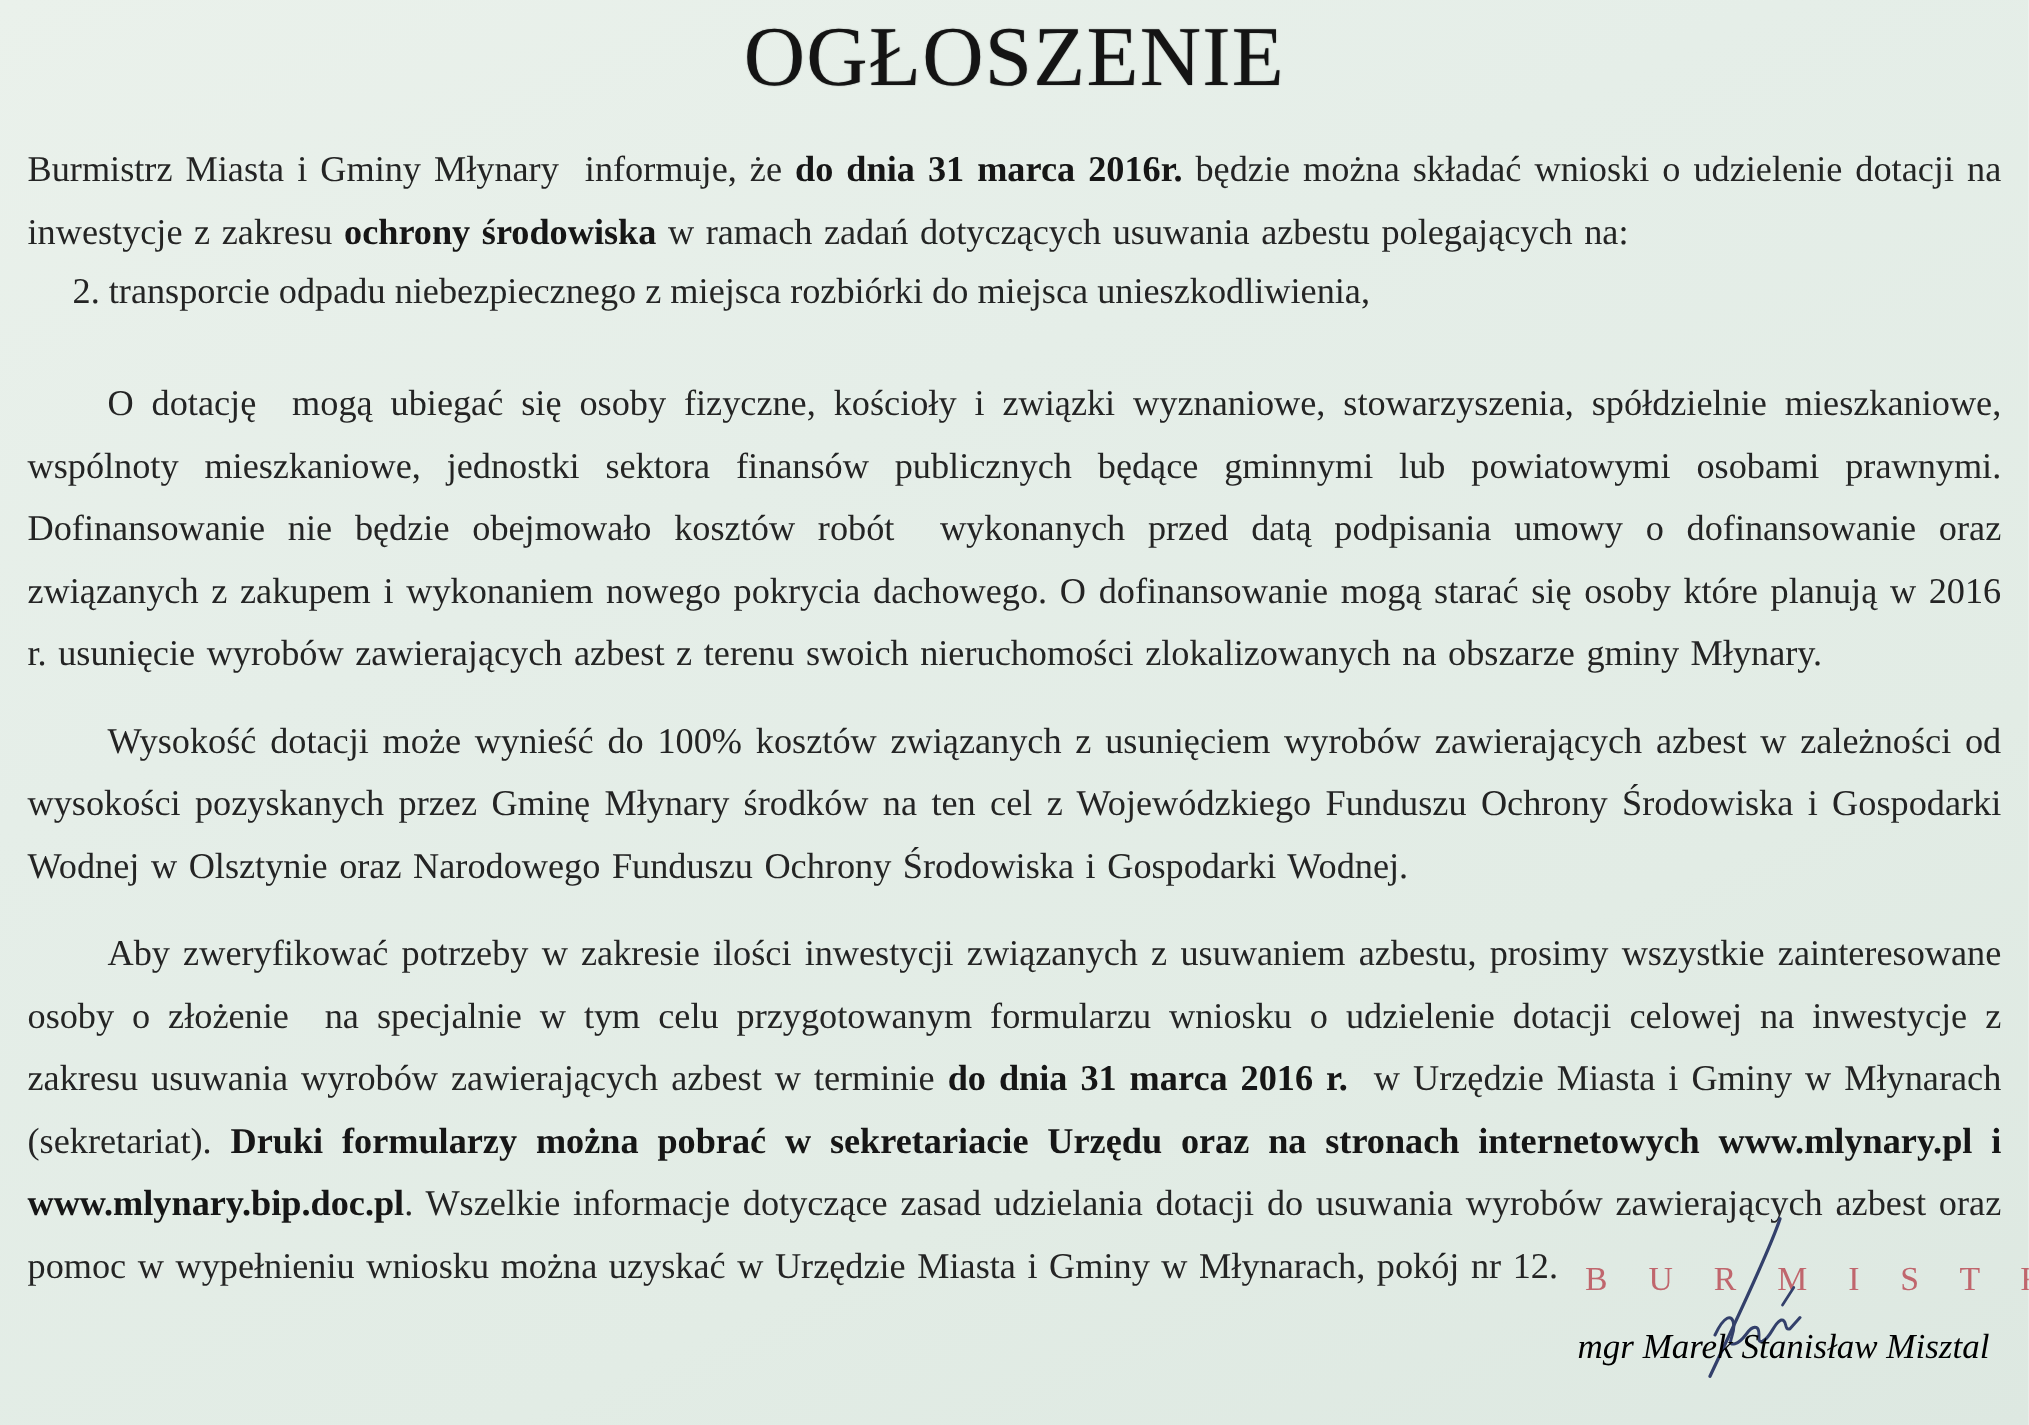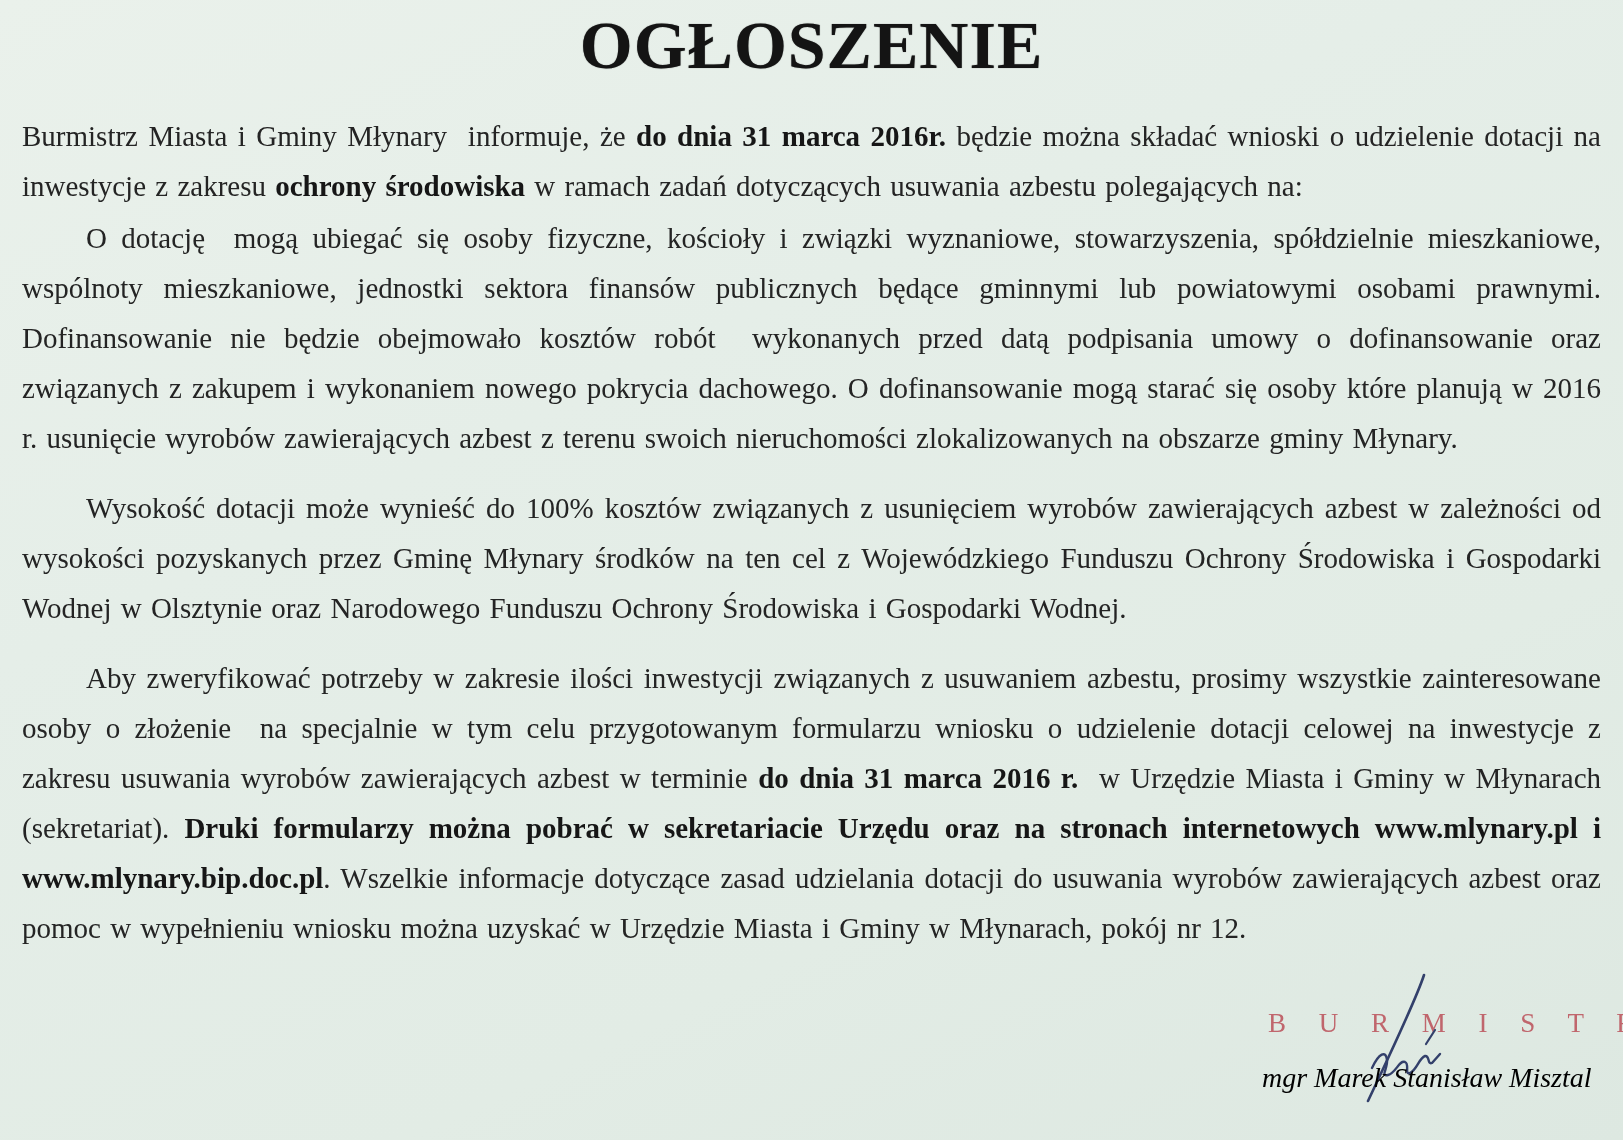--- a/index.html
+++ b/index.html
@@ -14,39 +14,39 @@
   }
   .page {
     position: relative;
     width: 100%;
     height: 100%;
     padding: 6px 22px 0 22px;
     box-sizing: border-box;
   }
   .title {
     font-size: 68px;
-    font-weight: bold;
+    font-weight: normal;
     text-align: center;
     letter-spacing: 1px;
     color: #141414;
     margin: 0 0 26px 0;
     line-height: 1.16;
     text-shadow: 0 0 1px rgba(20,20,20,.55);
   }
   .para {
     font-size: 29px;
     line-height: 50px;
     text-align: justify;
     word-spacing: 2px;
     margin: 0;
     color: #242424;
   }
   .para strong { color: #161616; }
   .indent { text-indent: 64px; }
-  .mt-lg { }
+  .mt-lg { margin-top: 44px; }
   .mt-md { margin-top: 20px; }
   .num-list {
     margin: 2px 0 0 36px;
     font-size: 29px;
     line-height: 41px;
     color: #242424;
   }
   .num-list .row { white-space: normal; }
   .signature-block .role {
     position: absolute;
@@ -78,20 +78,21 @@
 </head>
 <body>
 
 <div class="page">
 
   <h1 class="title">OGŁOSZENIE</h1>
 
   <p class="para"><span>Burmistrz Miasta i Gminy Młynary&nbsp; informuje, że </span><strong>do dnia 31 marca 2016r.</strong><span> będzie można składać wnioski o udzielenie dotacji na inwestycje z zakresu </span><strong>ochrony środowiska</strong><span> w ramach zadań dotyczących usuwania azbestu polegających na:</span></p>
 
   <div class="num-list">
+    <div class="row">2. transporcie odpadu niebezpiecznego z miejsca rozbiórki do miejsca unieszkodliwienia,</div>
   </div>
 
   <p class="para indent mt-lg"><span>O dotację&nbsp; mogą ubiegać się osoby fizyczne, kościoły i związki wyznaniowe, stowarzyszenia, spółdzielnie mieszkaniowe, wspólnoty mieszkaniowe, jednostki sektora finansów publicznych będące gminnymi lub powiatowymi osobami prawnymi. Dofinansowanie nie będzie obejmowało kosztów robót&nbsp; wykonanych przed datą podpisania umowy o dofinansowanie oraz związanych z zakupem i wykonaniem nowego pokrycia dachowego. O dofinansowanie mogą starać się osoby które planują w 2016 r. usunięcie wyrobów zawierających azbest z terenu swoich nieruchomości zlokalizowanych na obszarze gminy Młynary.</span></p>
 
   <p class="para indent mt-md"><span>Wysokość dotacji może wynieść do 100% kosztów związanych z usunięciem wyrobów zawierających azbest w zależności od wysokości pozyskanych przez Gminę Młynary środków na ten cel z Wojewódzkiego Funduszu Ochrony Środowiska i Gospodarki Wodnej w Olsztynie oraz Narodowego Funduszu Ochrony Środowiska i Gospodarki Wodnej.</span></p>
 
   <p class="para indent mt-md"><span>Aby zweryfikować potrzeby w zakresie ilości inwestycji związanych z usuwaniem azbestu, prosimy wszystkie zainteresowane osoby o złożenie&nbsp; na specjalnie w tym celu przygotowanym formularzu wniosku o udzielenie dotacji celowej na inwestycje z zakresu usuwania wyrobów zawierających azbest w terminie </span><strong>do dnia 31 marca 2016 r.</strong><span>&nbsp; w Urzędzie Miasta i Gminy w Młynarach (sekretariat). </span><strong>Druki formularzy można pobrać w sekretariacie Urzędu oraz na stronach internetowych www.mlynary.pl i www.mlynary.bip.doc.pl</strong><span>. Wszelkie informacje dotyczące zasad udzielania dotacji do usuwania wyrobów zawierających azbest oraz pomoc w wypełnieniu wniosku można uzyskać w Urzędzie Miasta i Gminy w Młynarach, pokój nr 12.</span></p>
 
   <div class="signature-block">
     <div class="role" style="color: rgb(192, 102, 109);">B U R M I S T R Z</div>

